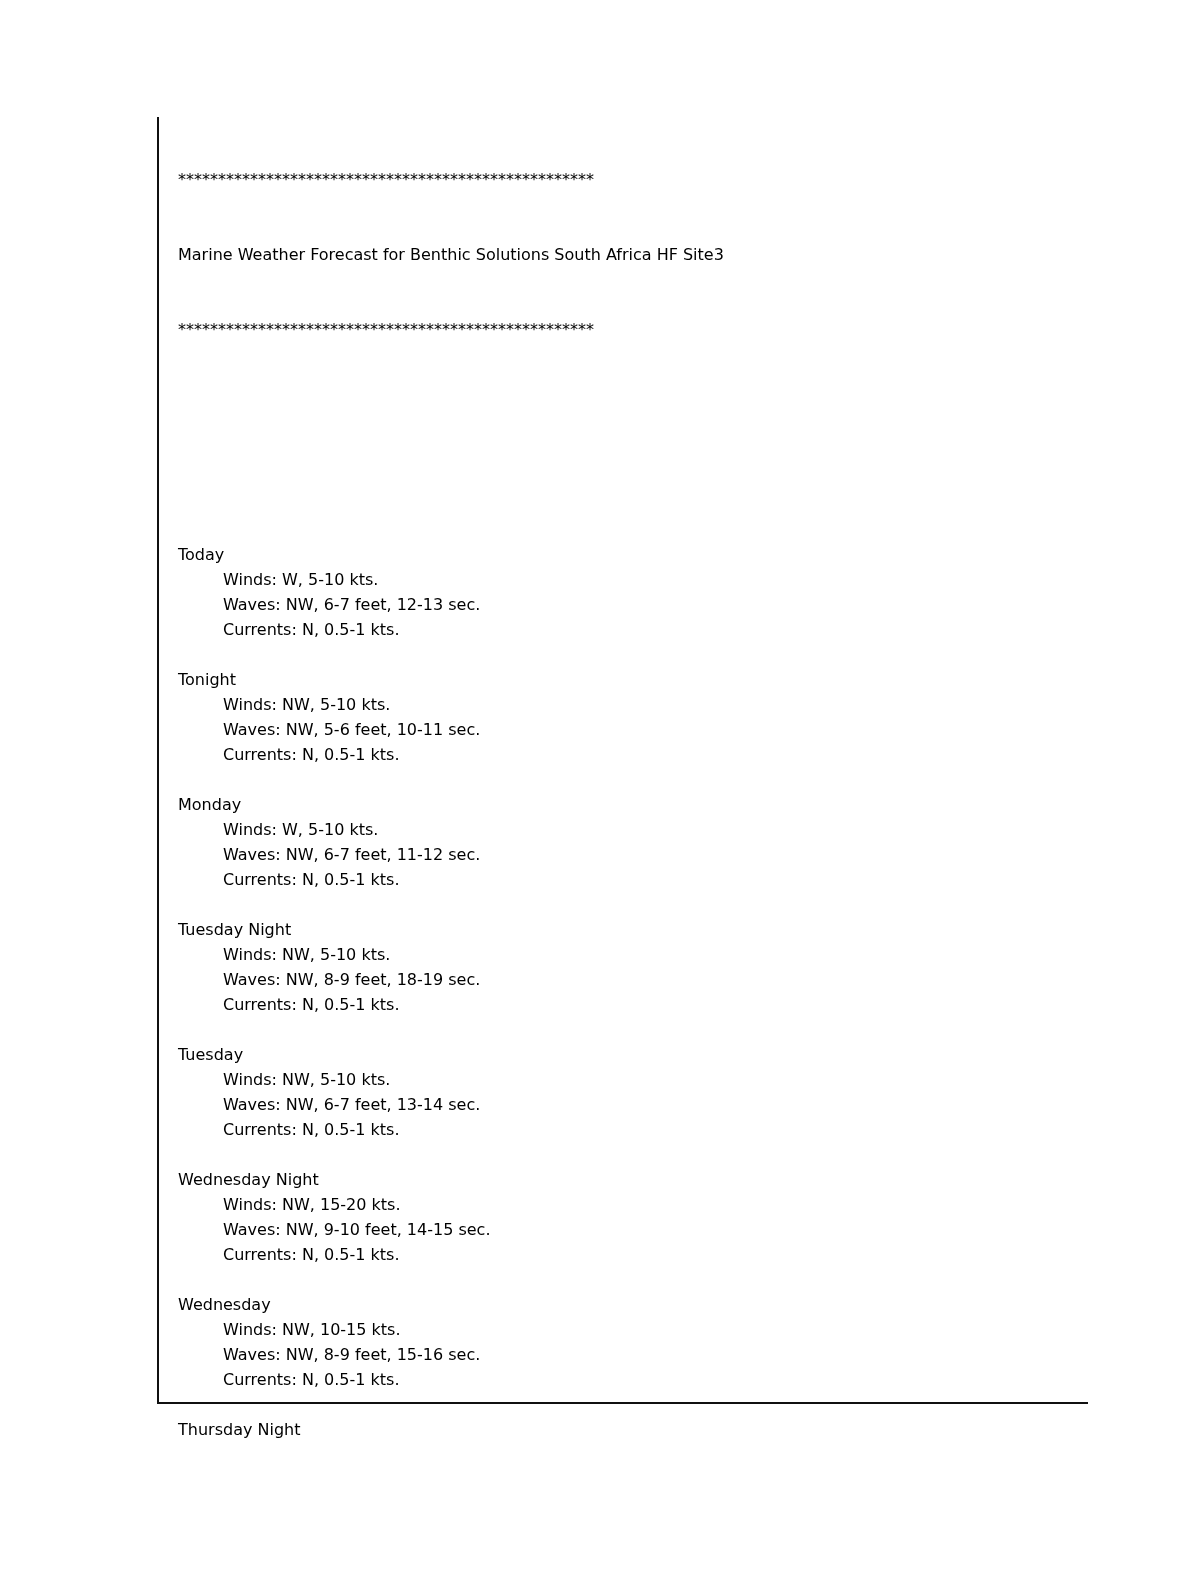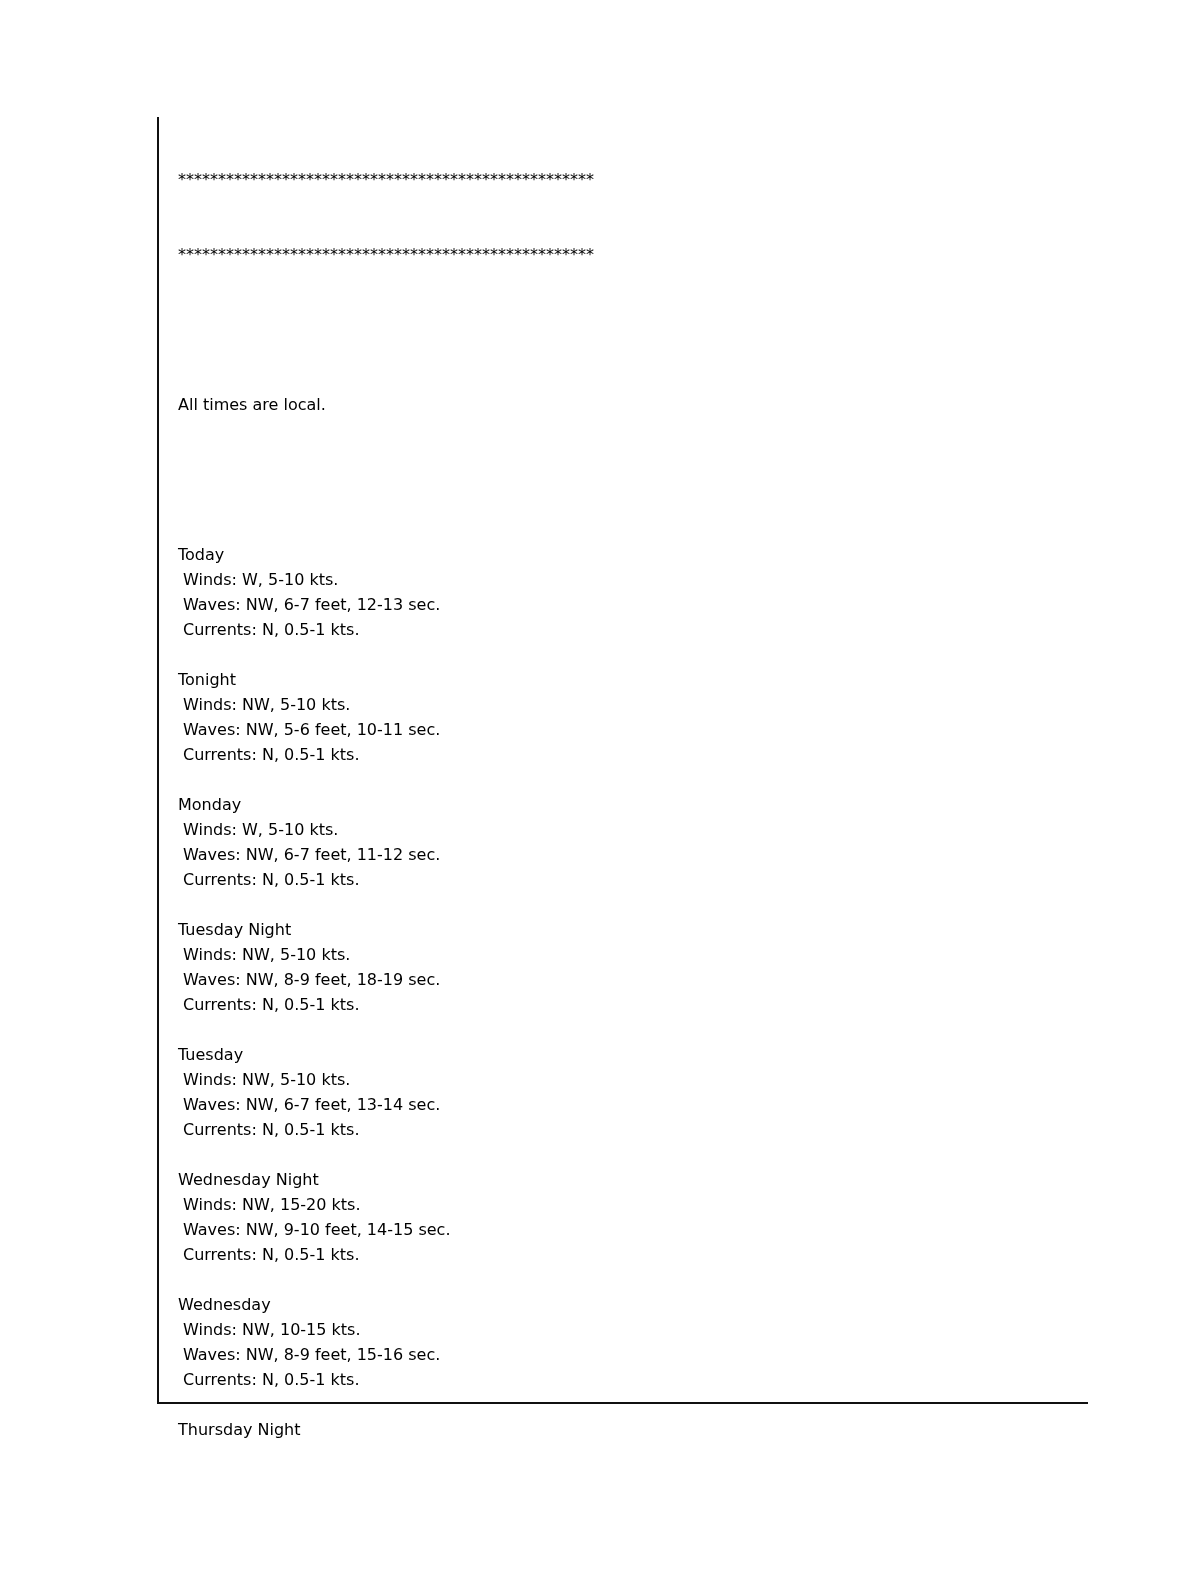--- a/index.html
+++ b/index.html
@@ -34,30 +34,31 @@
     font-size: 16px;
     line-height: 25px;
     letter-spacing: 0;
     white-space: pre;
   }
   .line {
     height: 25px;
   }
   .indent {
     padding-left: 5px; 
+    margin-left: 40px;
   }
   .blank {
     height: 25px;
   }
 </style>
 </head>
 <body>
 
 <div class="page-frame"></div>
 
 <div class="doc">
   <div class="line">****************************************************</div>
+  <div class="line">Marine Weather Forecast for Benthic Solutions South Africa HF Site3</div>
   <div class="line">****************************************************</div>
   <div class="line blank"></div>
-  <div class="line">All times are local.</div>
   <div class="line blank"></div>
   <div id="periods"><div class="period"><div class="line">Today</div><div class="line indent">Winds: W, 5-10 kts.</div><div class="line indent">Waves: NW, 6-7 feet, 12-13 sec.</div><div class="line indent">Currents: N, 0.5-1 kts.</div><div class="line blank"></div></div><div class="period"><div class="line">Tonight</div><div class="line indent">Winds: NW, 5-10 kts.</div><div class="line indent">Waves: NW, 5-6 feet, 10-11 sec.</div><div class="line indent">Currents: N, 0.5-1 kts.</div><div class="line blank"></div></div><div class="period"><div class="line">Monday</div><div class="line indent">Winds: W, 5-10 kts.</div><div class="line indent">Waves: NW, 6-7 feet, 11-12 sec.</div><div class="line indent">Currents: N, 0.5-1 kts.</div><div class="line blank"></div></div><div class="period"><div class="line">Tuesday Night</div><div class="line indent">Winds: NW, 5-10 kts.</div><div class="line indent">Waves: NW, 8-9 feet, 18-19 sec.</div><div class="line indent">Currents: N, 0.5-1 kts.</div><div class="line blank"></div></div><div class="period"><div class="line">Tuesday</div><div class="line indent">Winds: NW, 5-10 kts.</div><div class="line indent">Waves: NW, 6-7 feet, 13-14 sec.</div><div class="line indent">Currents: N, 0.5-1 kts.</div><div class="line blank"></div></div><div class="period"><div class="line">Wednesday Night</div><div class="line indent">Winds: NW, 15-20 kts.</div><div class="line indent">Waves: NW, 9-10 feet, 14-15 sec.</div><div class="line indent">Currents: N, 0.5-1 kts.</div><div class="line blank"></div></div><div class="period"><div class="line">Wednesday</div><div class="line indent">Winds: NW, 10-15 kts.</div><div class="line indent">Waves: NW, 8-9 feet, 15-16 sec.</div><div class="line indent">Currents: N, 0.5-1 kts.</div><div class="line blank"></div></div><div class="period"><div class="line">Thursday Night</div></div></div>
 </div>
 
 </body></html>

